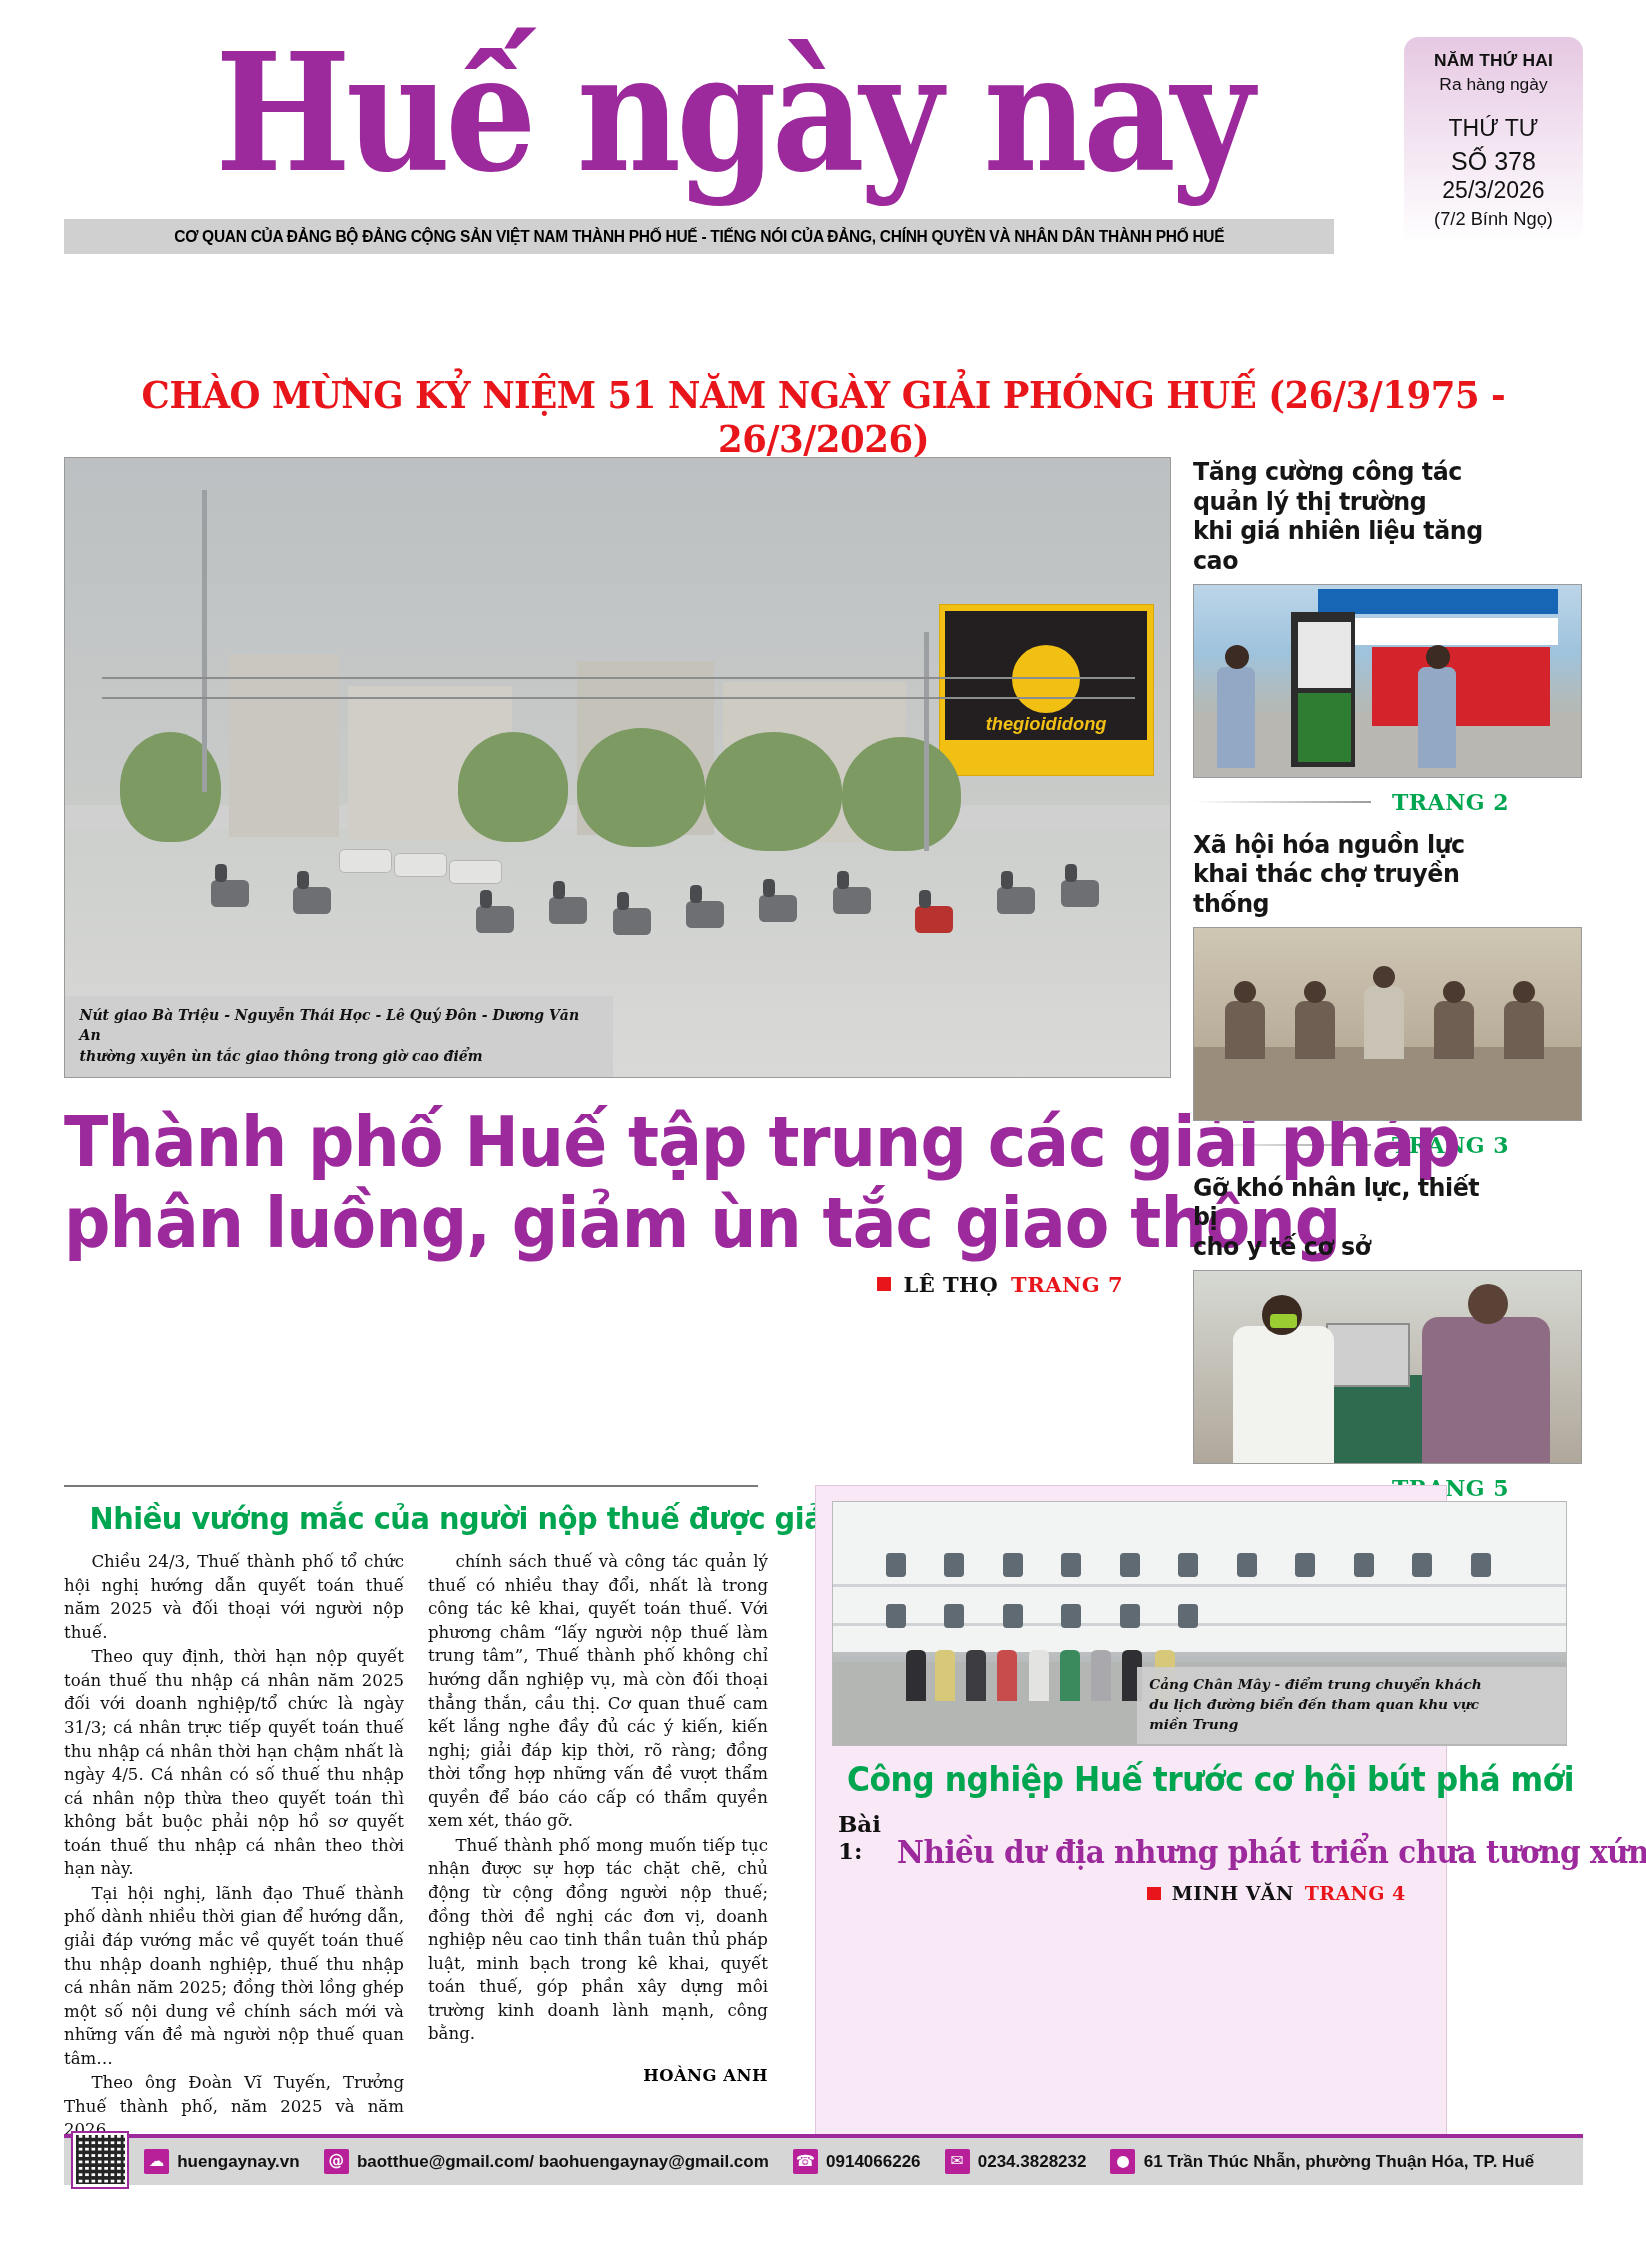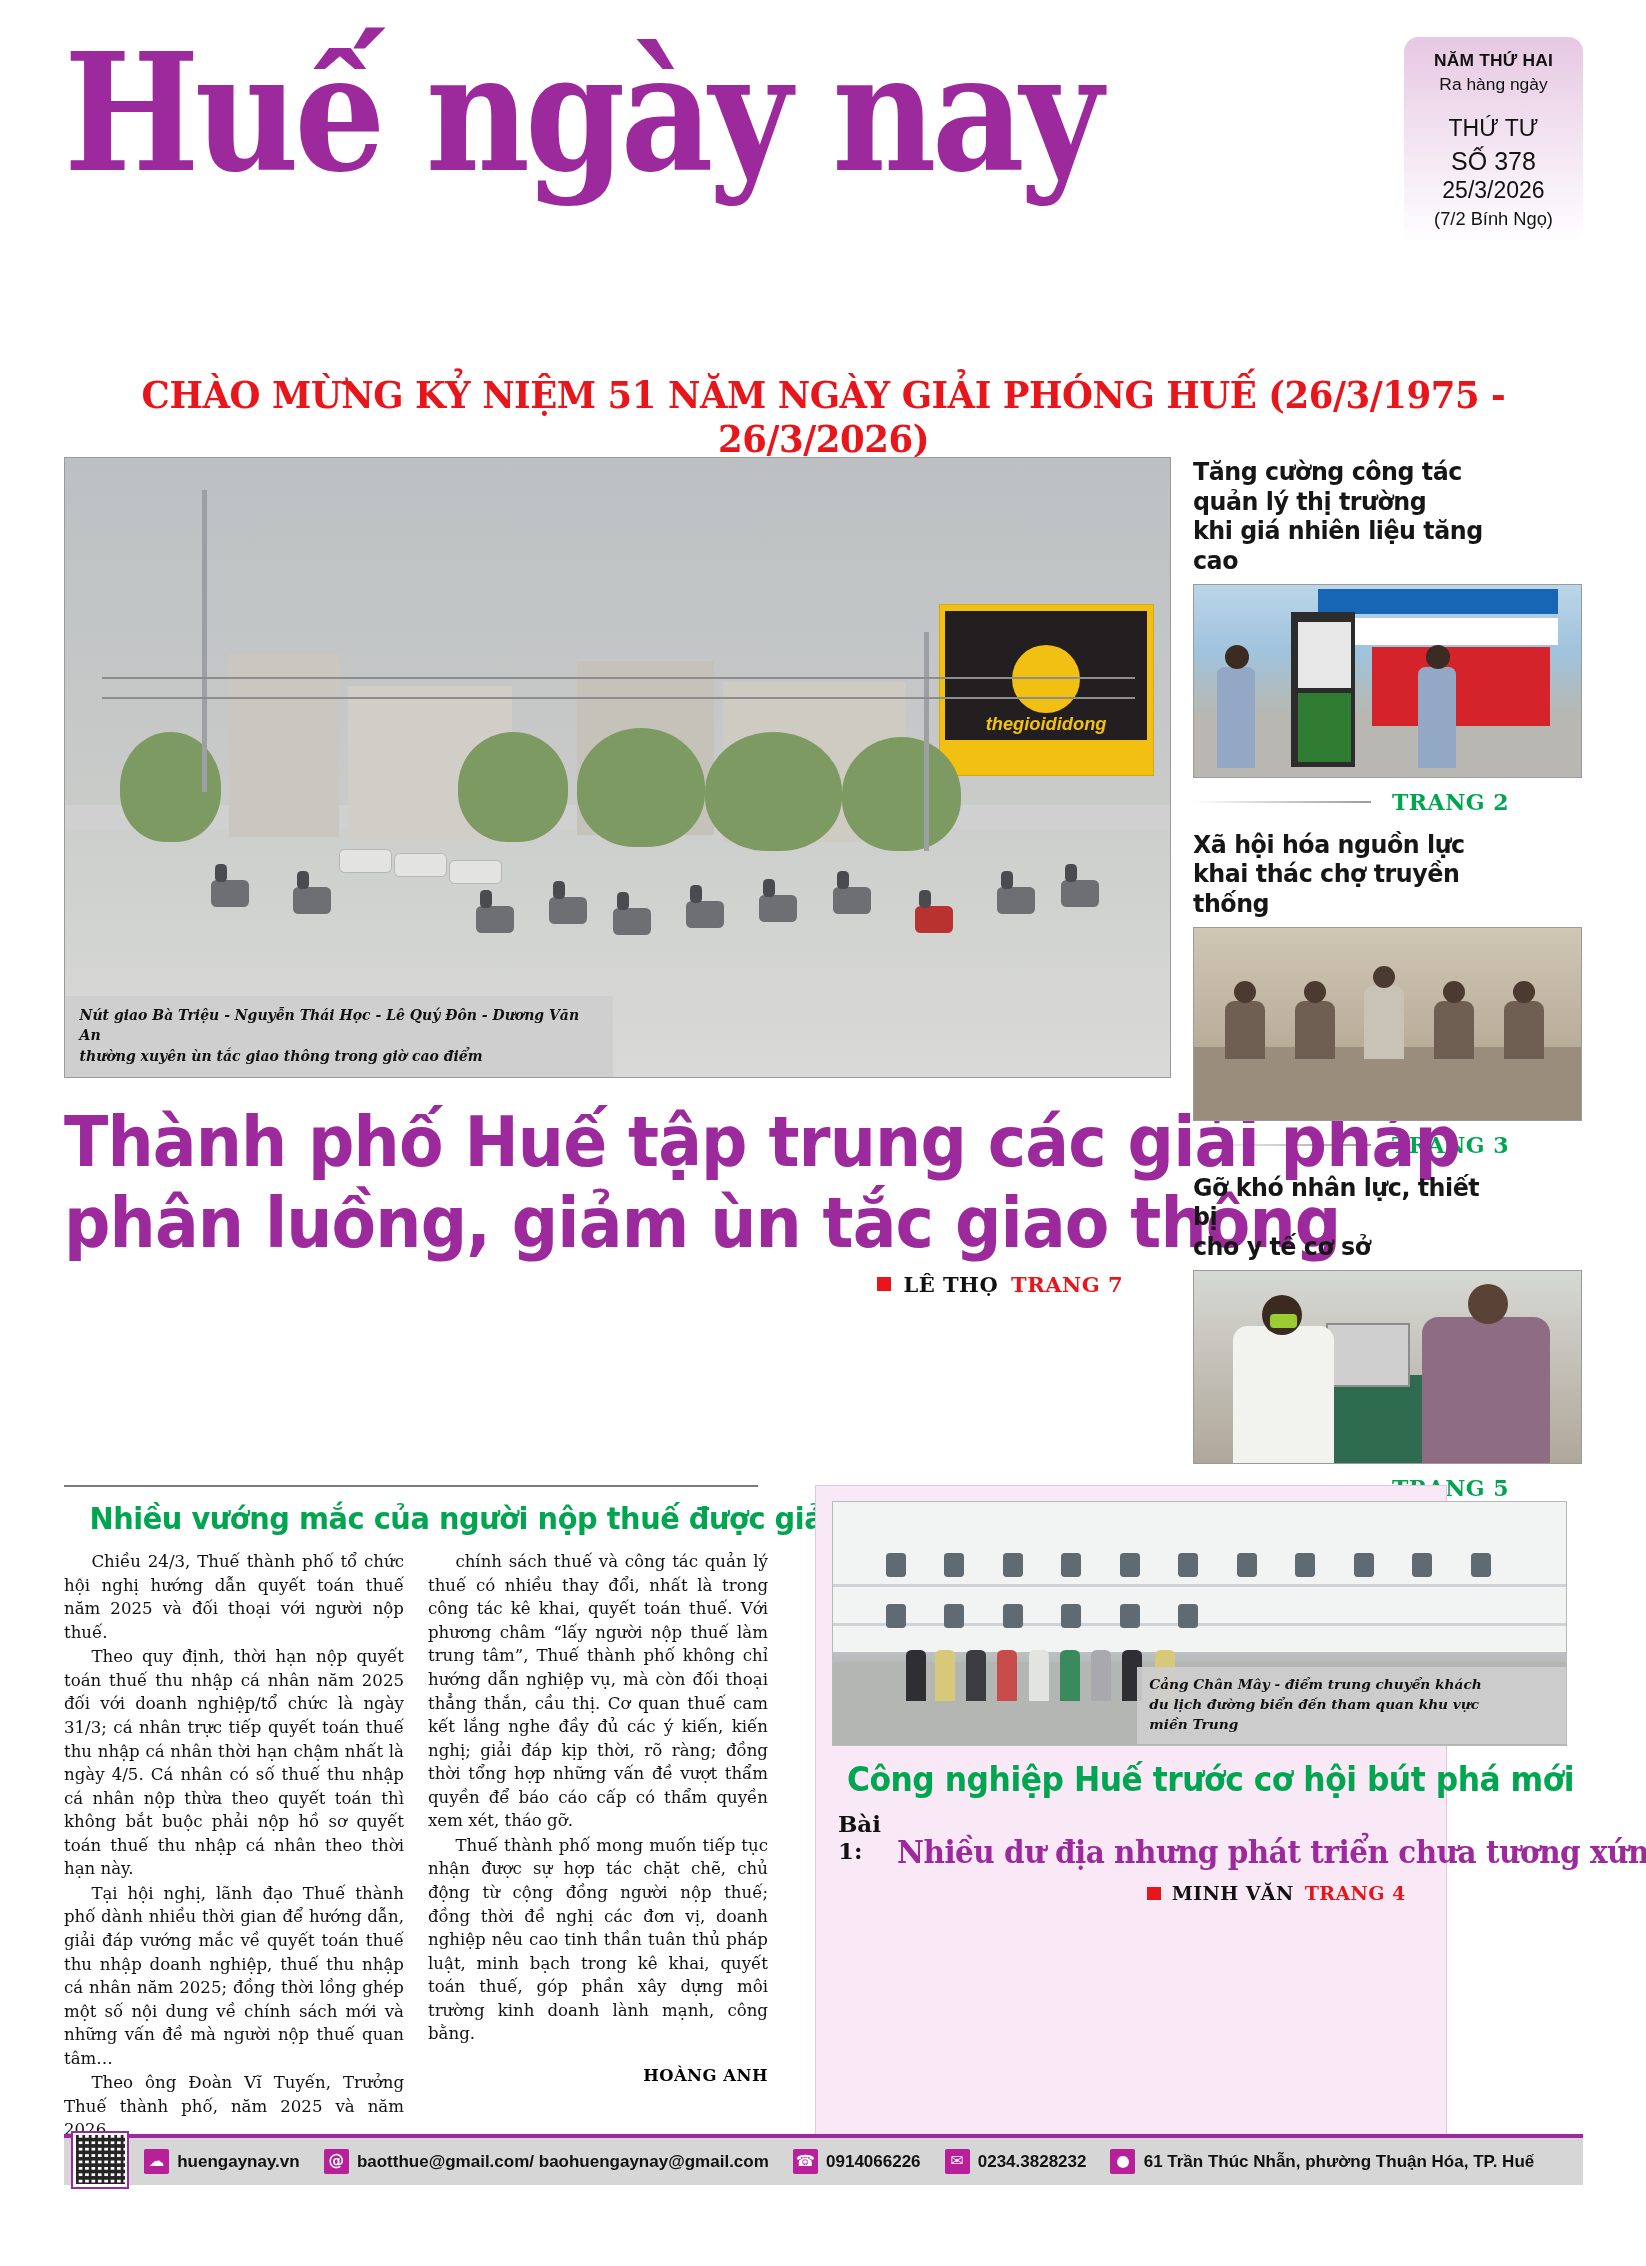--- a/index.html
+++ b/index.html
@@ -12,21 +12,21 @@
     position: relative;
   }
   .page { position: relative; width: 1647px; height: 2267px; padding: 0; }
 
   
   .masthead {
     position: relative;
     height: 274px;
     padding: 25.6px 64px 0 64px;
   }
-  .logo-wrap { position: relative; }
+  .logo-wrap { position: relative; text-align: center; }
   .logo {
     font-family: "DejaVu Serif", serif;
     font-weight: bold;
     font-size: 163px;
     line-height: 0.92;
     color: #9c2a9c;
     letter-spacing: -5.5px;
     transform: scaleX(0.88);
     transform-origin: left top;
     white-space: nowrap;
@@ -389,20 +389,23 @@
     <div class="logo-wrap">
       <div class="logo">Huế ngày nay</div>
     </div>
     <div class="masthead-badge">
       <div class="badge-l1">NĂM THỨ HAI</div>
       <div class="badge-l2">Ra hàng ngày</div>
       <div class="badge-l3">THỨ TƯ</div>
       <div class="badge-l4">SỐ 378</div>
       <div class="badge-l5">25/3/2026</div>
       <div class="badge-l6">(7/2 Bính Ngọ)</div>
+    </div>
+    <div class="org-bar">
+      <span>CƠ QUAN CỦA ĐẢNG BỘ ĐẢNG CỘNG SẢN VIỆT NAM THÀNH PHỐ HUẾ - TIẾNG NÓI CỦA ĐẢNG, CHÍNH QUYỀN VÀ NHÂN DÂN THÀNH PHỐ HUẾ</span>
     </div>
   </div>
 
   <div class="welcome-banner">
     <span>CHÀO MỪNG KỶ NIỆM 51 NĂM NGÀY GIẢI PHÓNG HUẾ (26/3/1975 - 26/3/2026)</span>
   </div>
 
   <div class="main-area">
     <div class="top-row">
 

